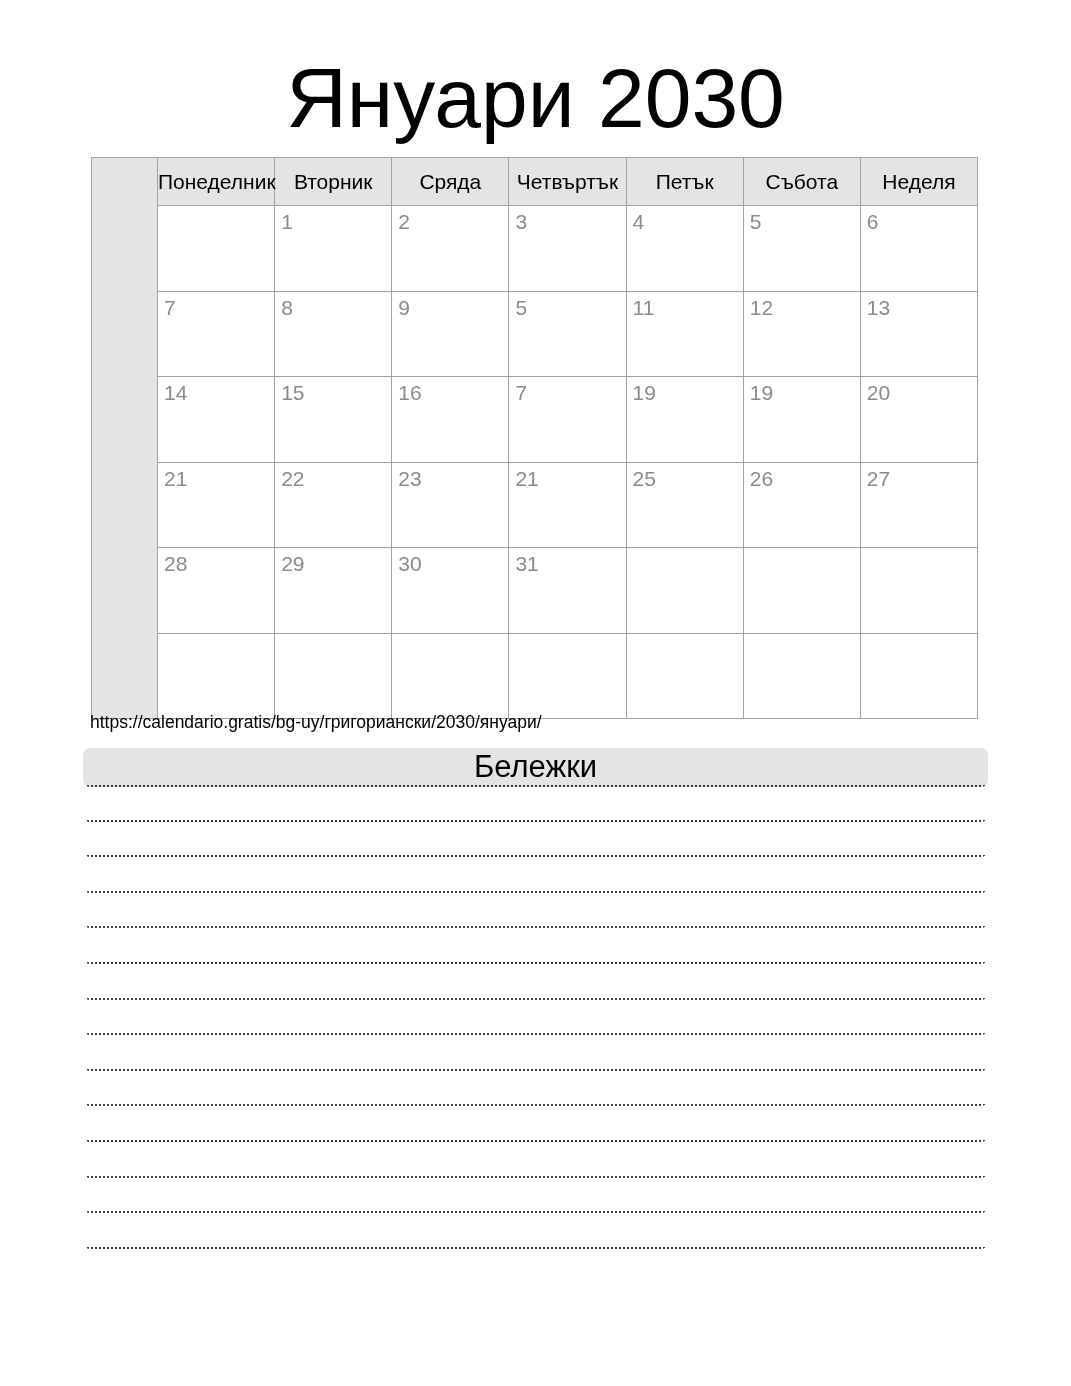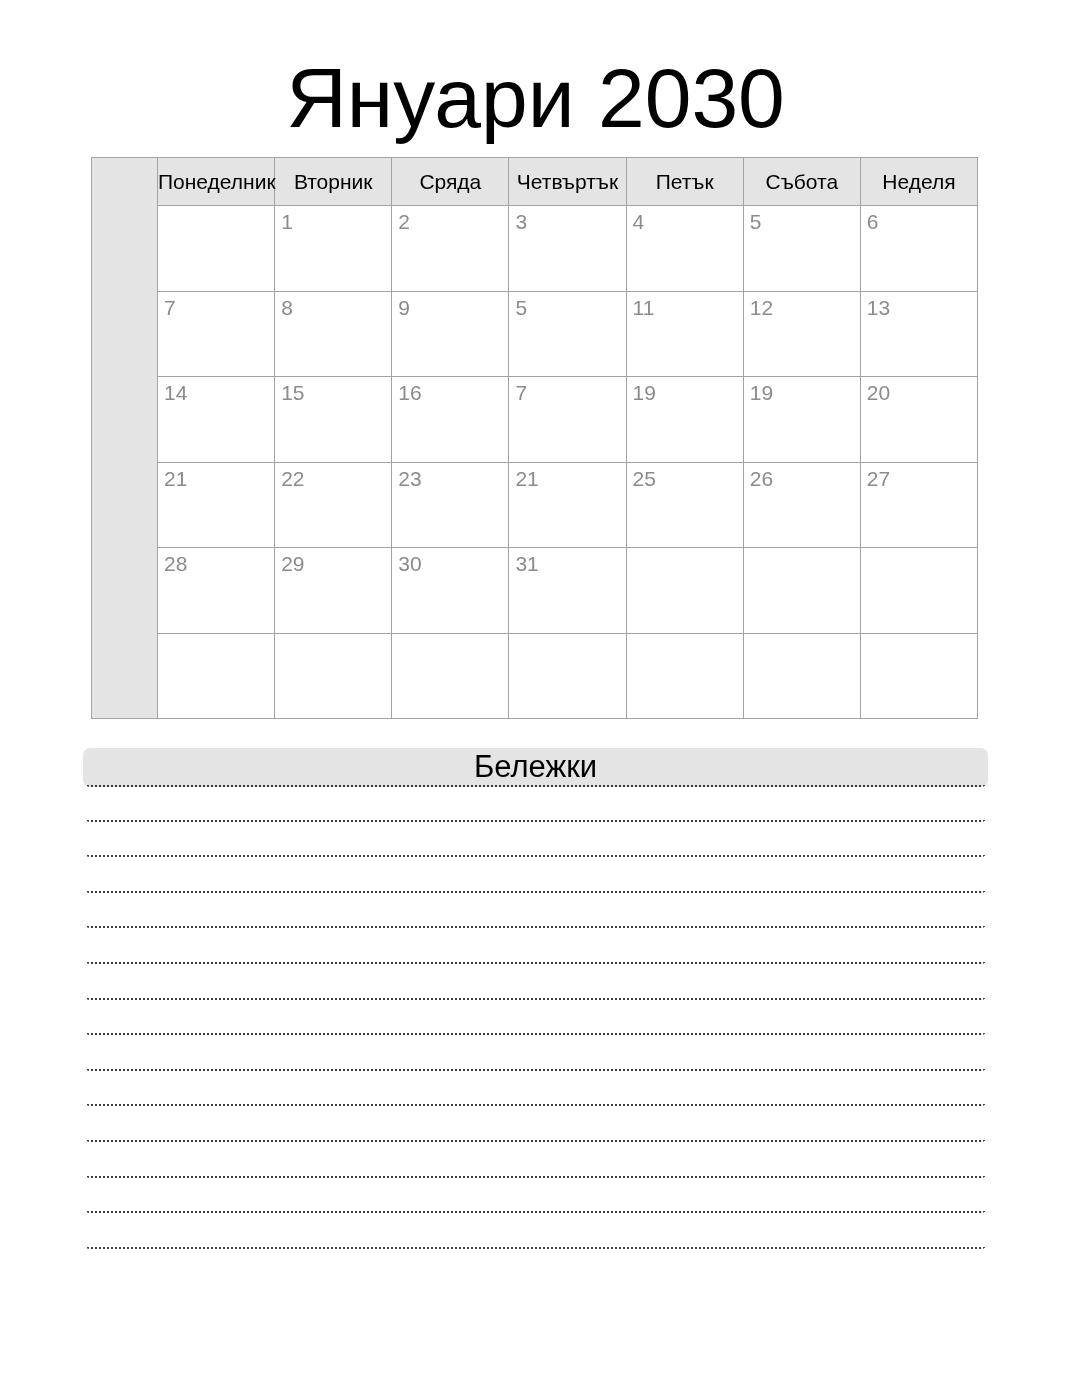--- a/index.html
+++ b/index.html
@@ -241,20 +241,21 @@
         <td class="day">
             <span class="num"></span>
           </td>
         <td class="day">
             <span class="num"></span>
           </td>
       </tr>
     </tbody>
   </table>
 
+  <div class="source-url">https://calendario.gratis/bg-uy/григориански/2030/януари/</div>
 
   <div class="notes-header dotline">Бележки</div>
 
   <div class="notes-lines">
       <div class="note-line dotline"></div>
       <div class="note-line dotline"></div>
       <div class="note-line dotline"></div>
       <div class="note-line dotline"></div>
       <div class="note-line dotline"></div>
       <div class="note-line dotline"></div>

